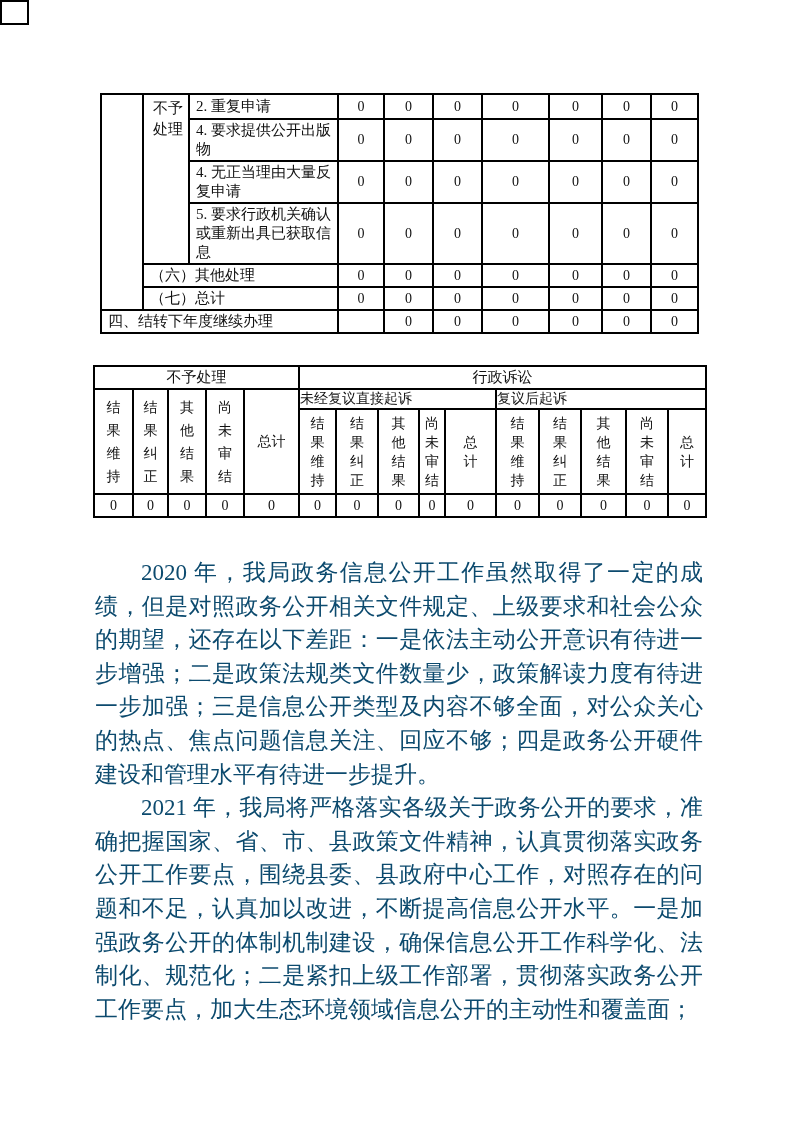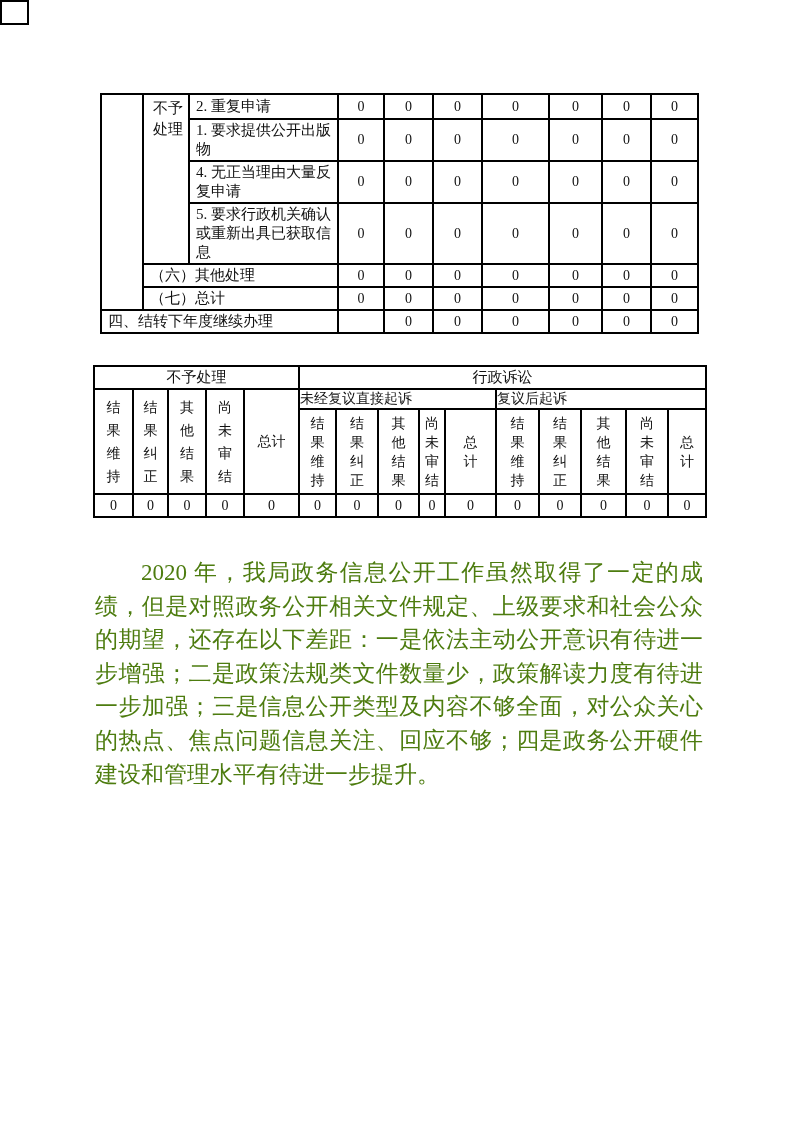--- a/index.html
+++ b/index.html
@@ -30,21 +30,21 @@
   .t2 td.sh  { font-size:14px; text-align:left; vertical-align:middle; }
   .t2 td.vh  { text-align:center; vertical-align:middle; }
   .t2 td.num { font-size:14px; text-align:center; vertical-align:middle; }
   .vtext { display:inline-block; width:1.2em; word-break:break-all; font-size:14px;
            line-height:19px; text-align:center; vertical-align:middle; }
   .vtext.tall { line-height:23px; }
   .htext { font-size:14px; }
 
   
   .body-text { position:absolute; left:95px; top:556px; width:608px;
-               font-size:23px; line-height:33.6px; text-align:justify; color:#4d7c0f; }
+               font-size:23px; line-height:33.6px; text-align:justify; color:#0c4a6e; }
   .body-text p { margin:0; text-indent:46px; }
 </style>
 </head>
 <body>
 
 <div class="page">
 
   <div class="corner-box"></div>
 
   <table class="t1">
@@ -67,21 +67,21 @@
       <td class="lbl">2. 重复申请</td>
       <td class="num">0</td>
       <td class="num">0</td>
       <td class="num">0</td>
       <td class="num">0</td>
       <td class="num">0</td>
       <td class="num">0</td>
       <td class="num">0</td>
     </tr>
     <tr style="height:30px">
-      <td class="lbl">1. 要求提供公开出版物</td>
+      <td class="lbl">4. 要求提供公开出版物</td>
       <td class="num">0</td>
       <td class="num">0</td>
       <td class="num">0</td>
       <td class="num">0</td>
       <td class="num">0</td>
       <td class="num">0</td>
       <td class="num">0</td>
     </tr>
     <tr style="height:42px">
       <td class="lbl">4. 无正当理由大量反复申请</td>
@@ -197,15 +197,16 @@
       <td class="num">0</td>
       <td class="num">0</td>
       <td class="num">0</td>
     </tr>
   </tbody>
     </table>
 
 
   <div class="body-text">
     <p>2020 年，我局政务信息公开工作虽然取得了一定的成绩，但是对照政务公开相关文件规定、上级要求和社会公众的期望，还存在以下差距：一是依法主动公开意识有待进一步增强；二是政策法规类文件数量少，政策解读力度有待进一步加强；三是信息公开类型及内容不够全面，对公众关心的热点、焦点问题信息关注、回应不够；四是政务公开硬件建设和管理水平有待进一步提升。</p>
+    <p>2021 年，我局将严格落实各级关于政务公开的要求，准确把握国家、省、市、县政策文件精神，认真贯彻落实政务公开工作要点，围绕县委、县政府中心工作，对照存在的问题和不足，认真加以改进，不断提高信息公开水平。一是加强政务公开的体制机制建设，确保信息公开工作科学化、法制化、规范化；二是紧扣上级工作部署，贯彻落实政务公开工作要点，加大生态环境领域信息公开的主动性和覆盖面；</p>
   </div>
 
 </div>
 
 </body></html>

